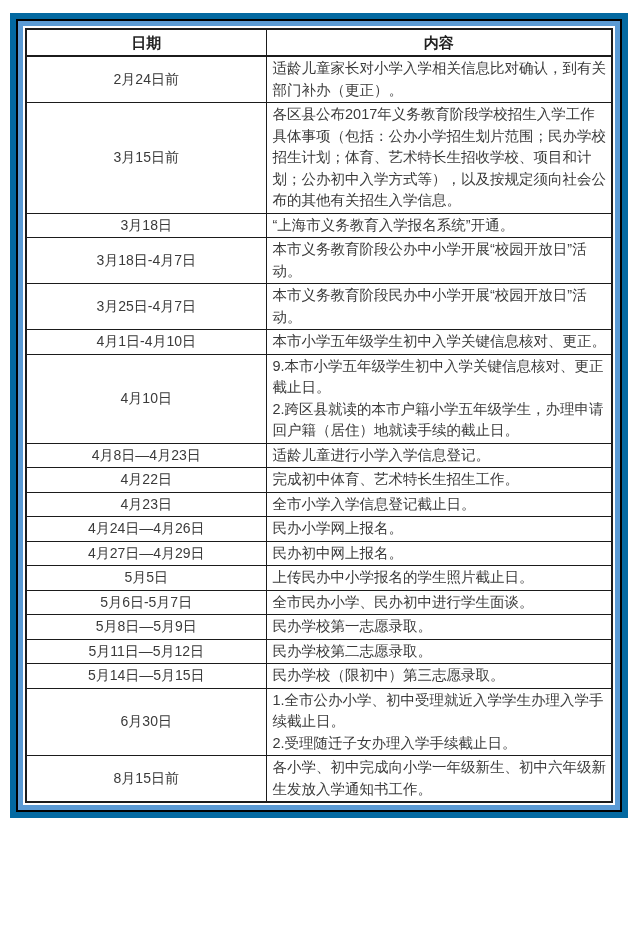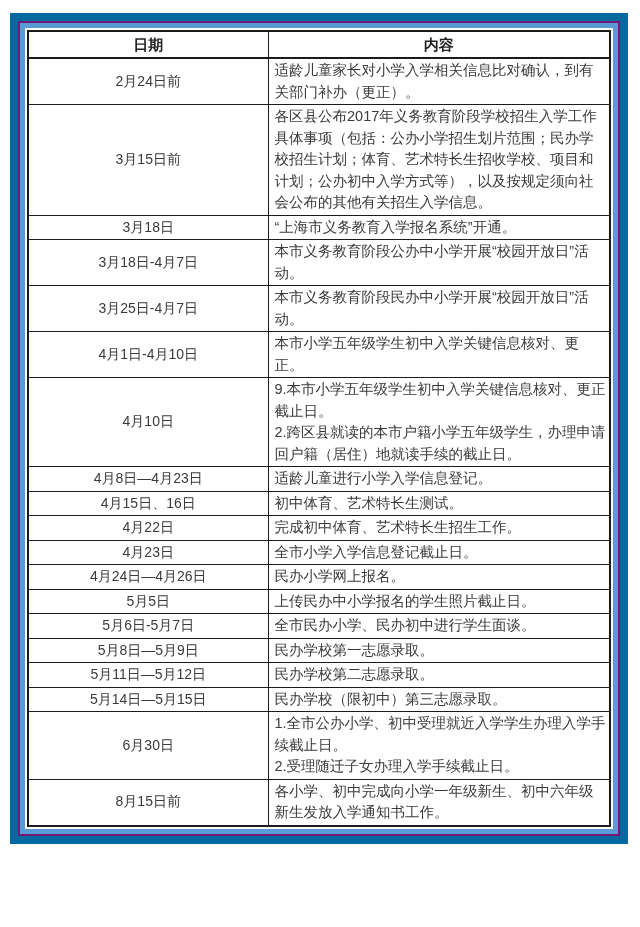--- a/index.html
+++ b/index.html
@@ -4,23 +4,23 @@
 <style>
   html,body{margin:0;padding:0;}
   body{
     width:640px;height:927px;background:#ffffff;
     font-family:"Liberation Sans","DejaVu Sans",sans-serif;
     color:#333333;
     overflow:hidden;
   }
   .frame-outer{
     margin:13px 12px 0 10px;
-    border:8px solid #0369a1;
+    border:6px solid #0369a1;
     padding:2px;
-    background:#701a75;
+    background:#000000;
   }
   .frame-inner{
     border:5px solid #5b9bd5;
     padding:2px;
     background:#ffffff;
   }
   table.schedule{
     border-collapse:collapse;
     width:100%;
     table-layout:fixed;
@@ -117,41 +117,41 @@
               <div>2.跨区县就读的本市户籍小学五年级学生，办理申请回户籍（居住）地就读手续的截止日。</div>
             </td>
           </tr>
           <tr>
             <td class="date-cell">4月8日—4月23日</td>
             <td class="content-cell">
               <div>适龄儿童进行小学入学信息登记。</div>
             </td>
           </tr>
           <tr>
-            <td class="date-cell">4月15日、16日</td>
-            <td class="content-cell">
-              <div>初中体育、艺术特长生测试。</div>
-            </td>
-          </tr>
-          <tr>
             <td class="date-cell">4月22日</td>
             <td class="content-cell">
               <div>完成初中体育、艺术特长生招生工作。</div>
             </td>
           </tr>
           <tr>
             <td class="date-cell">4月23日</td>
             <td class="content-cell">
               <div>全市小学入学信息登记截止日。</div>
             </td>
           </tr>
           <tr>
             <td class="date-cell">4月24日—4月26日</td>
             <td class="content-cell">
               <div>民办小学网上报名。</div>
+            </td>
+          </tr>
+          <tr>
+            <td class="date-cell">4月27日—4月29日</td>
+            <td class="content-cell">
+              <div>民办初中网上报名。</div>
             </td>
           </tr>
           <tr>
             <td class="date-cell">5月5日</td>
             <td class="content-cell">
               <div>上传民办中小学报名的学生照片截止日。</div>
             </td>
           </tr>
           <tr>
             <td class="date-cell">5月6日-5月7日</td>

